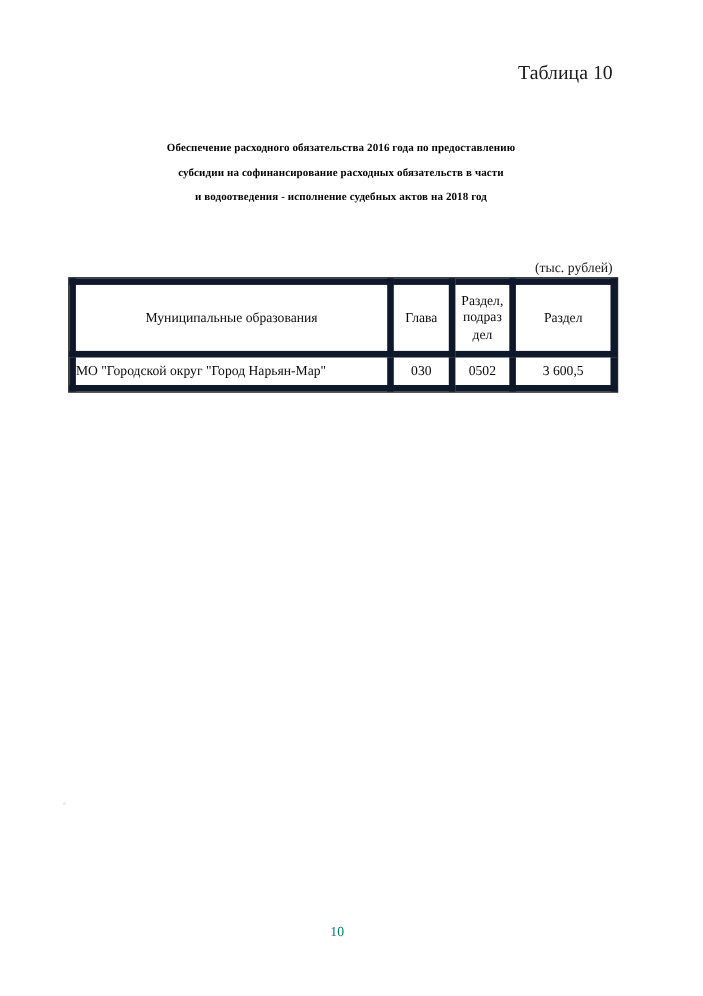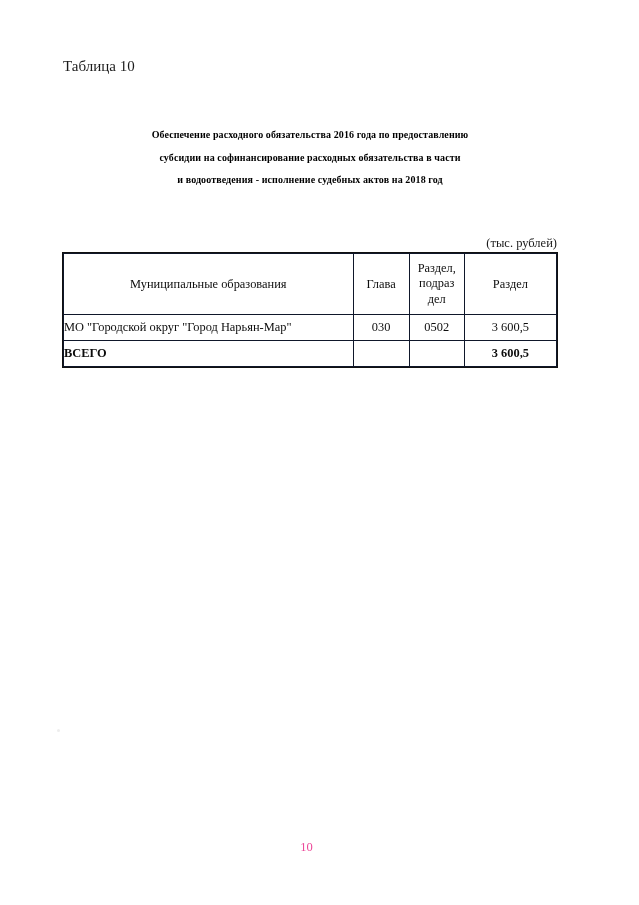--- a/index.html
+++ b/index.html
@@ -19,21 +19,22 @@
     background: #ffffff;
     overflow: hidden;
   }
 
   
   .table-caption {
     position: absolute;
     left: 63px;
     top: 59px;
     width: 494px;
-    font-size: 15px;
+    text-align: right;
+    font-size: 18px;
     line-height: 15px;
     color: #1b1b1b;
   }
 
   
   .doc-title {
     position: absolute;
     left: 63px;
     top: 124px;
     width: 494px;
@@ -66,21 +67,21 @@
     width: 494px;
   }
   table.fin {
     border-collapse: collapse;
     width: 494px;
     table-layout: fixed;
     font-size: 12.4px;
     color: #0d0d0d;
   }
   table.fin td {
-    border: 1px solid #0f172a;
+    border: 6px solid #0f172a;
     padding: 0;
     vertical-align: middle;
   }
   
   table.fin {
     outline: 1px solid #111111;
     outline-offset: 0px;
   }
 
   .col-mo    { width: 289px; }
@@ -125,21 +126,21 @@
 
   
   .page-number {
     position: absolute;
     left: 0;
     top: 840px;
     width: 613px;
     text-align: center;
     font-size: 12.5px;
     line-height: 15px;
-    color: #ec4899;
+    color: #0f766e;
   }
 
   
   .scan-speck {
     position: absolute;
     left: 57px;
     top: 729px;
     width: 3px;
     height: 3px;
     background: #ededed;
@@ -148,21 +149,21 @@
 </style>
 </head>
 <body>
 
 <div class="page">
 
   <div class="table-caption">Таблица 10</div>
 
   <div class="doc-title">
     <span class="tline">Обеспечение расходного обязательства 2016 года по предоставлению</span>
-    <span class="tline">субсидии на софинансирование расходных обязательства в части</span>
+    <span class="tline">субсидии на софинансирование расходных обязательств в части</span>
     <span class="tline">и водоотведения - исполнение судебных актов на 2018 год</span>
   </div>
 
   <div class="units-note">(тыс. рублей)</div>
 
   <div class="table-wrap">
     <table class="fin">
       <colgroup>
         <col class="col-mo">
         <col class="col-glava">
@@ -181,26 +182,20 @@
           <td class="h-center">Раздел</td>
         </tr>
 
         <tr class="data-row">
           <td class="c-name">МО "Городской округ "Город Нарьян-Мар"</td>
           <td class="c-num">030</td>
           <td class="c-num">0502</td>
           <td class="c-amount">3 600,5</td>
         </tr>
 
-        <tr class="total-row">
-          <td class="c-name bold">ВСЕГО</td>
-          <td class="c-num"></td>
-          <td class="c-num"></td>
-          <td class="c-amount bold">3 600,5</td>
-        </tr>
       </tbody>
     </table>
   </div>
 
   <div class="scan-speck"></div>
 
   <div class="page-number">10</div>
 
 </div>
 

